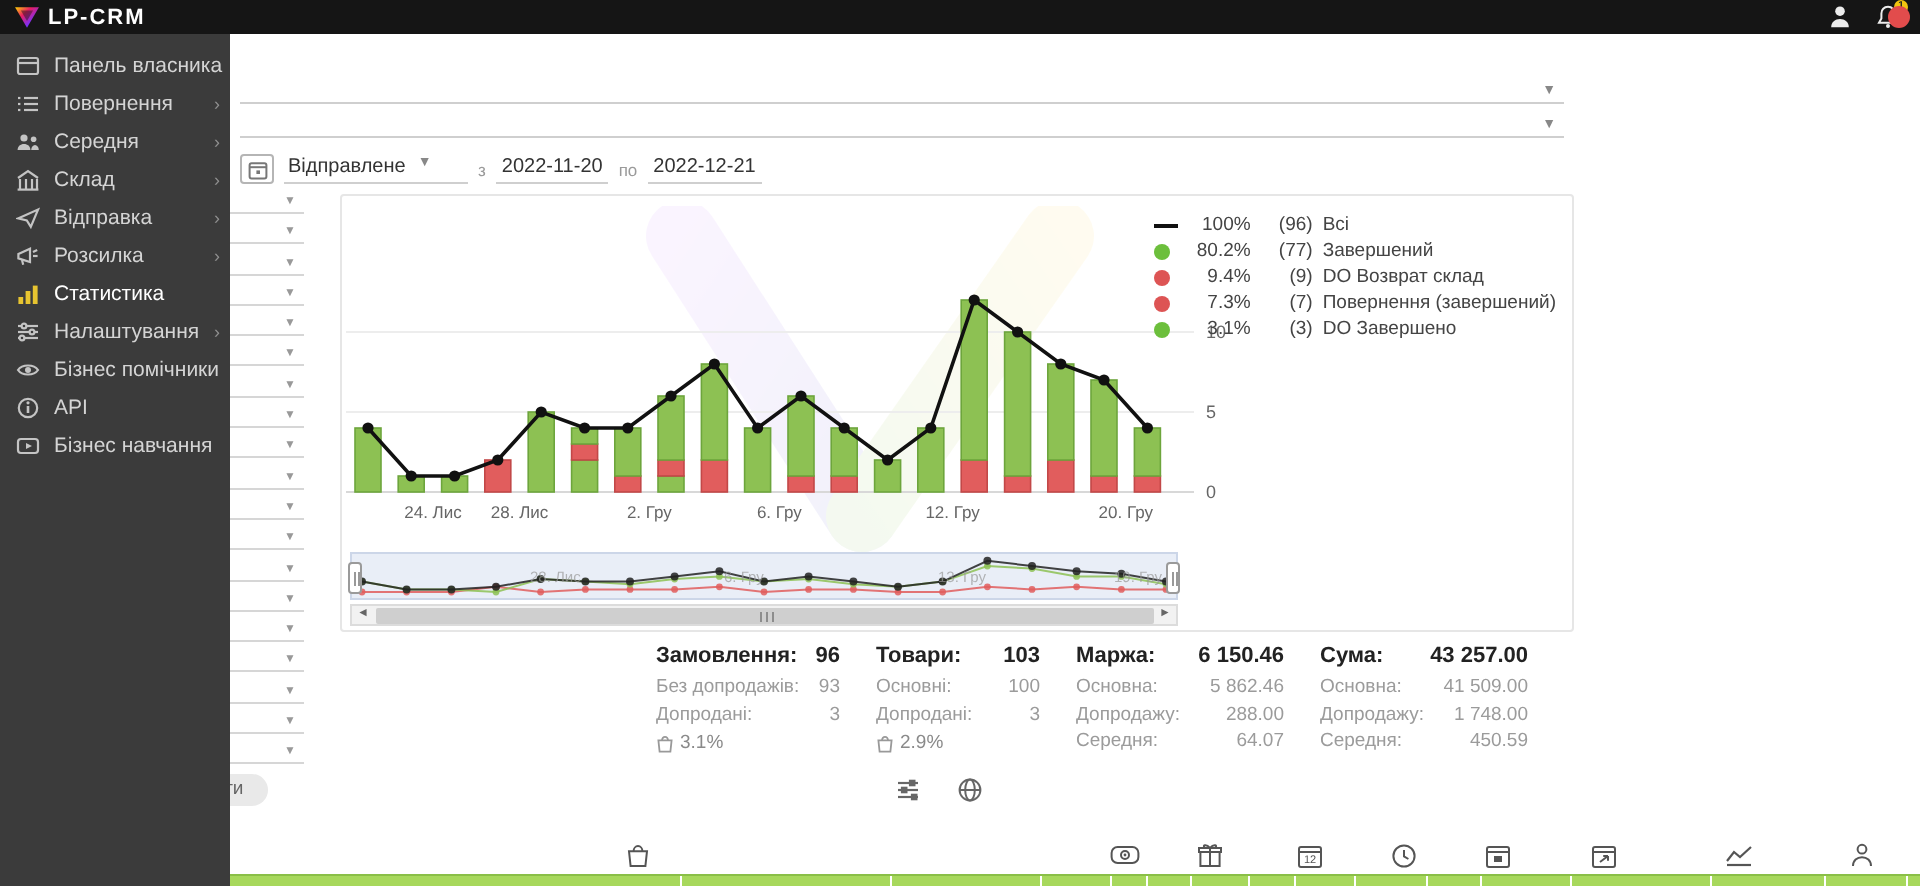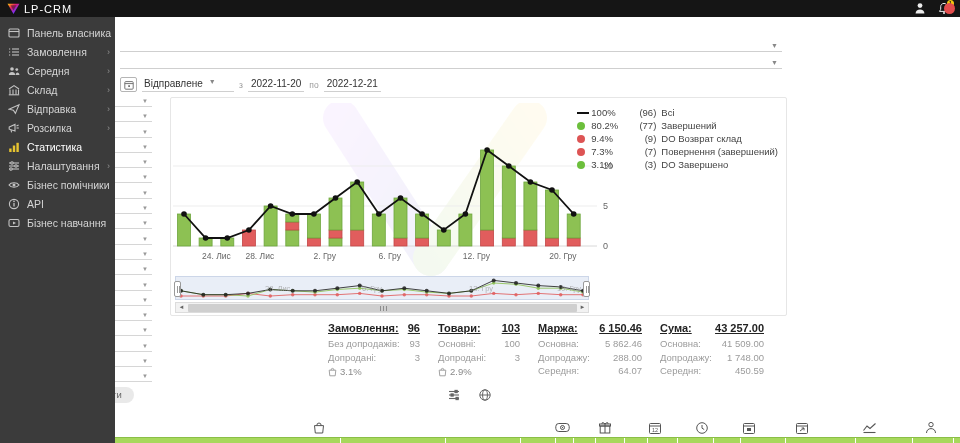--- a/index.html
+++ b/index.html
@@ -3,21 +3,21 @@
 <meta charset="utf-8">
 <style>
   * { margin:0; padding:0; box-sizing:border-box; }
   html,body { width:960px; height:443px; overflow:hidden; }
   body { font-family:"Liberation Sans", sans-serif; background:#fff; }
   .app { position:relative; width:960px; height:443px; overflow:hidden; background:#fff; }
 
   
   .topbar { position:absolute; left:0; top:0; width:960px; height:17px; background:#151515; z-index:30; display:flex; align-items:center; }
   .brand { display:flex; align-items:center; gap:4px; padding-left:7px; }
-  .brand-text { color:#fff; font-weight:normal; font-size:11px; letter-spacing:1px; }
+  .brand-text { color:#fff; font-weight:bold; font-size:11px; letter-spacing:1px; }
   .topbar-right { position:absolute; right:10px; top:0; height:17px; display:flex; align-items:center; gap:12px; }
   .tb-icon { position:relative; width:12px; height:13px; }
   .badge { position:absolute; top:-2px; right:-4px; width:7px; height:7px; background:#f2c40f; border-radius:50%; color:#222; font-size:5px; line-height:7px; text-align:center; font-weight:bold; }
   .red-sliver { position:absolute; right:-5px; top:3px; width:11px; height:11px; border-radius:50%; background:#e24c4c; }
 
   
   .sidebar { position:absolute; left:0; top:17px; width:115px; height:426px; background:#3b3b3b; z-index:20; padding-top:6px; }
   .side-item { position:relative; display:flex; align-items:center; gap:7px; height:19px; padding:0 8px; color:#d4d4d4; font-size:10.5px; cursor:pointer; white-space:nowrap; }
   .side-item.active { color:#ffffff; }
   .side-item .chev { position:absolute; right:5px; color:#909090; font-size:9px; }
@@ -41,37 +41,37 @@
   
   .card { position:absolute; left:170px; top:97px; width:617px; height:219px; background:#fff; border:1px solid #e6e6e6; border-radius:2px; z-index:5; }
   .watermark { position:absolute; left:110px; top:5px; opacity:0.08; }
   .legend { position:absolute; right:8px; top:8px; font-size:9.5px; color:#444; }
   .lg-row { display:flex; align-items:center; height:13px; cursor:pointer; }
   .lg-sw { width:14px; display:flex; justify-content:flex-start; align-items:center; }
   .lg-line { width:12px; height:2px; background:#111; }
   .lg-dot { width:8px; height:8px; border-radius:50%; }
   .lg-dot.g { background:#6cbf3c; }
   .lg-dot.r { background:#dd5454; }
-  .lg-pct { width:34px; margin-right:5px; }
+  .lg-pct { width:34px; text-align:right; margin-right:5px; }
   .lg-cnt { width:26px; text-align:right; margin-right:5px; }
 
   .nav-wrap { position:absolute; left:4px; top:178px; width:414px; height:24px; background:#e9eef7; border:1px solid #ccd6e8; }
   .nav-handle { position:absolute; top:4px; width:7px; height:16px; background:#fff; border:1px solid #9a9a9a; border-radius:2px; z-index:3; }
   .nav-handle::before { content:""; position:absolute; left:1.5px; top:4px; width:1px; height:7px; background:#999; box-shadow:2px 0 0 #999; }
   .nav-label { position:absolute; top:8px; font-size:7.5px; color:#8f8f8f; opacity:0.75; }
 
   .scrollbar { position:absolute; left:4px; top:204px; width:414px; height:11px; background:#f2f2f2; border:1px solid #dcdcdc; }
   .sb-arrow { position:absolute; top:0; width:11px; height:9px; font-size:6px; color:#666; text-align:center; line-height:9px; cursor:pointer; }
   .sb-thumb { position:absolute; left:12px; top:0.5px; width:389px; height:8.5px; background:#cfcfcf; border-radius:1px; cursor:grab; }
   .sb-grip { position:absolute; left:50%; top:2px; width:1px; height:5px; background:#8d8d8d; box-shadow:-3px 0 0 #8d8d8d, 3px 0 0 #8d8d8d; }
 
   
   .summary { position:absolute; left:328px; top:322px; display:flex; gap:18px; z-index:5; }
   .sum-block { display:flex; flex-direction:column; }
-  .sum-head { display:flex; justify-content:space-between; gap:8px; font-size:11px; font-weight:bold; color:#222; margin-bottom:4px;text-decoration:underline; }
+  .sum-head { display:flex; justify-content:space-between; gap:8px; font-size:11px; font-weight:bold; color:#222; margin-bottom:4px; }
   .sum-row { display:flex; justify-content:space-between; gap:8px; font-size:9.5px; color:#9b9b9b; margin-bottom:2.5px; }
   .sum-badge { display:flex; align-items:center; gap:3px; font-size:9.5px; color:#8a8a8a; margin-top:1px; }
   .w88{width:92px;} .w78{width:82px;} .w98{width:104px;} .w99{width:104px;}
 
   
   .btn-pill { position:absolute; left:95px; top:387px; height:16px; background:#e9e9e9; border-radius:8px; padding:0 12px; font-size:9.5px; color:#666; line-height:16px; z-index:5; cursor:pointer; }
   .mid-icon { position:absolute; top:388px; width:14px; height:14px; z-index:5; cursor:pointer; }
   .foot-icon { position:absolute; top:421px; width:14px; height:14px; z-index:5; cursor:pointer; }
   .strip { position:absolute; left:115px; right:0; top:437px; height:6px; background:#a7d85c; border-top:1px solid #8abf47; z-index:5; }
   .strip .sep { position:absolute; top:0; width:1px; height:6px; background:#fff; }
@@ -130,21 +130,21 @@
       <svg class="side-icon" viewBox="0 0 12 12">
           <g stroke="#c4c4c4" stroke-width="1.1">
             <line x1="4" y1="3" x2="11" y2="3"></line>
             <line x1="4" y1="6" x2="11" y2="6"></line>
             <line x1="4" y1="9" x2="11" y2="9"></line>
             <line x1="1" y1="3" x2="2.2" y2="3"></line>
             <line x1="1" y1="6" x2="2.2" y2="6"></line>
             <line x1="1" y1="9" x2="2.2" y2="9"></line>
           </g>
         </svg>
-      <span>Замовлення</span>
+      <span>Повернення</span>
       <span class="chev">›</span>
     </div>
     <div class="side-item">
       <svg class="side-icon" viewBox="0 0 12 12">
           <g fill="#c4c4c4">
             <circle cx="4" cy="4" r="1.8"></circle>
             <circle cx="8.8" cy="4.6" r="1.4"></circle>
             <path d="M0.8 10c0-1.9 1.4-3 3.2-3s3.2 1.1 3.2 3z"></path>
             <path d="M7.6 10c0-1.4.9-2.3 1.9-2.5 1 .2 1.9 1.1 1.9 2.5z"></path>
           </g>

